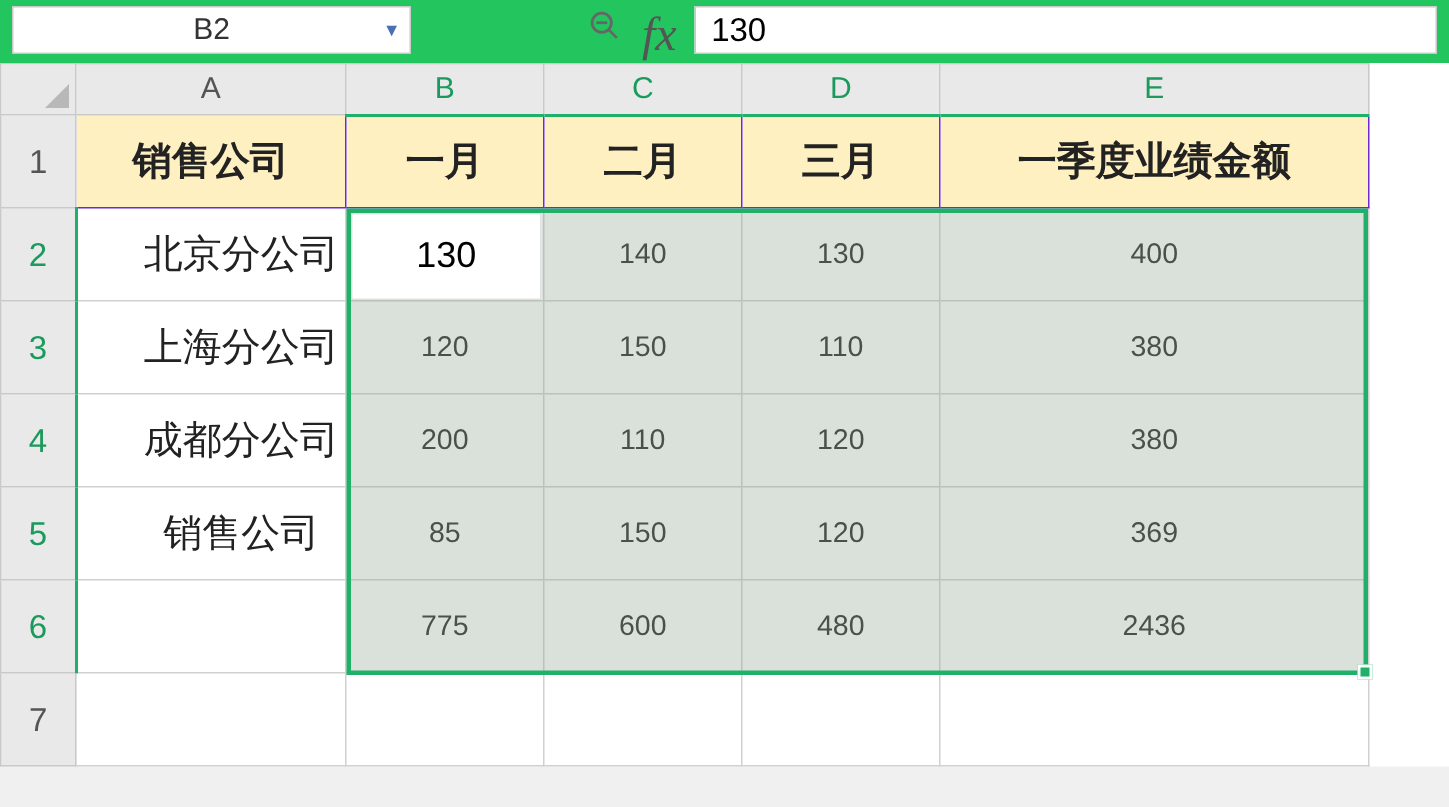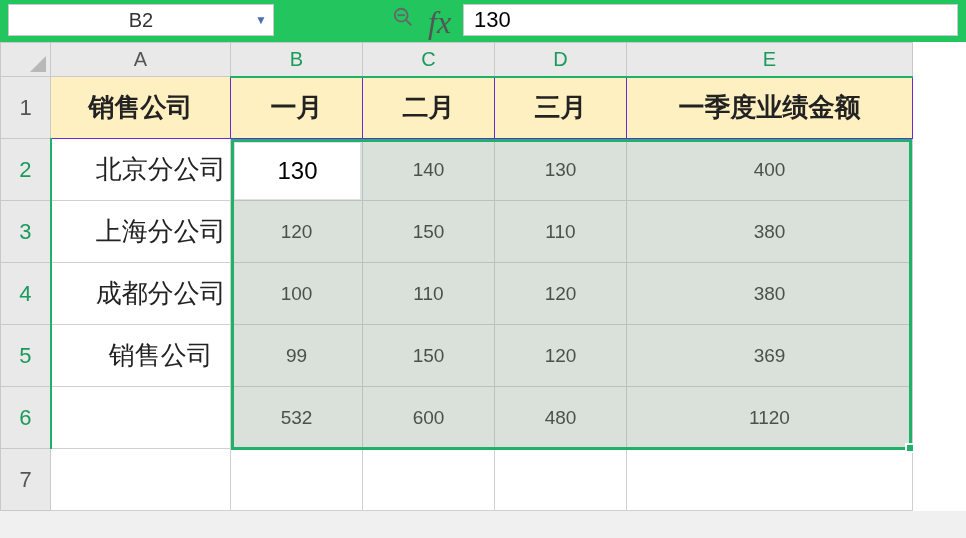--- a/index.html
+++ b/index.html
@@ -217,40 +217,40 @@
     <th class="row-header sel">3</th>
     <td class="cell rowlabel">上海分公司</td>
     <td class="cell">120</td>
     <td class="cell">150</td>
     <td class="cell">110</td>
     <td class="cell">380</td>
   </tr>
   <tr>
     <th class="row-header sel">4</th>
     <td class="cell rowlabel">成都分公司</td>
-    <td class="cell">100</td>
+    <td class="cell">200</td>
     <td class="cell">110</td>
     <td class="cell">120</td>
     <td class="cell">380</td>
   </tr>
   <tr>
     <th class="row-header sel">5</th>
     <td class="cell rowlabel">销售公司</td>
-    <td class="cell">99</td>
+    <td class="cell">85</td>
     <td class="cell">150</td>
     <td class="cell">120</td>
     <td class="cell">369</td>
   </tr>
   <tr>
     <th class="row-header sel">6</th>
     <td class="cell"></td>
-    <td class="cell">532</td>
+    <td class="cell">775</td>
     <td class="cell">600</td>
     <td class="cell">480</td>
-    <td class="cell">1120</td>
+    <td class="cell">2436</td>
   </tr>
   <tr class="row7">
     <th class="row-header">7</th>
     <td class="cell"></td>
     <td class="cell"></td>
     <td class="cell"></td>
     <td class="cell"></td>
     <td class="cell"></td>
   </tr>
 </tbody>

